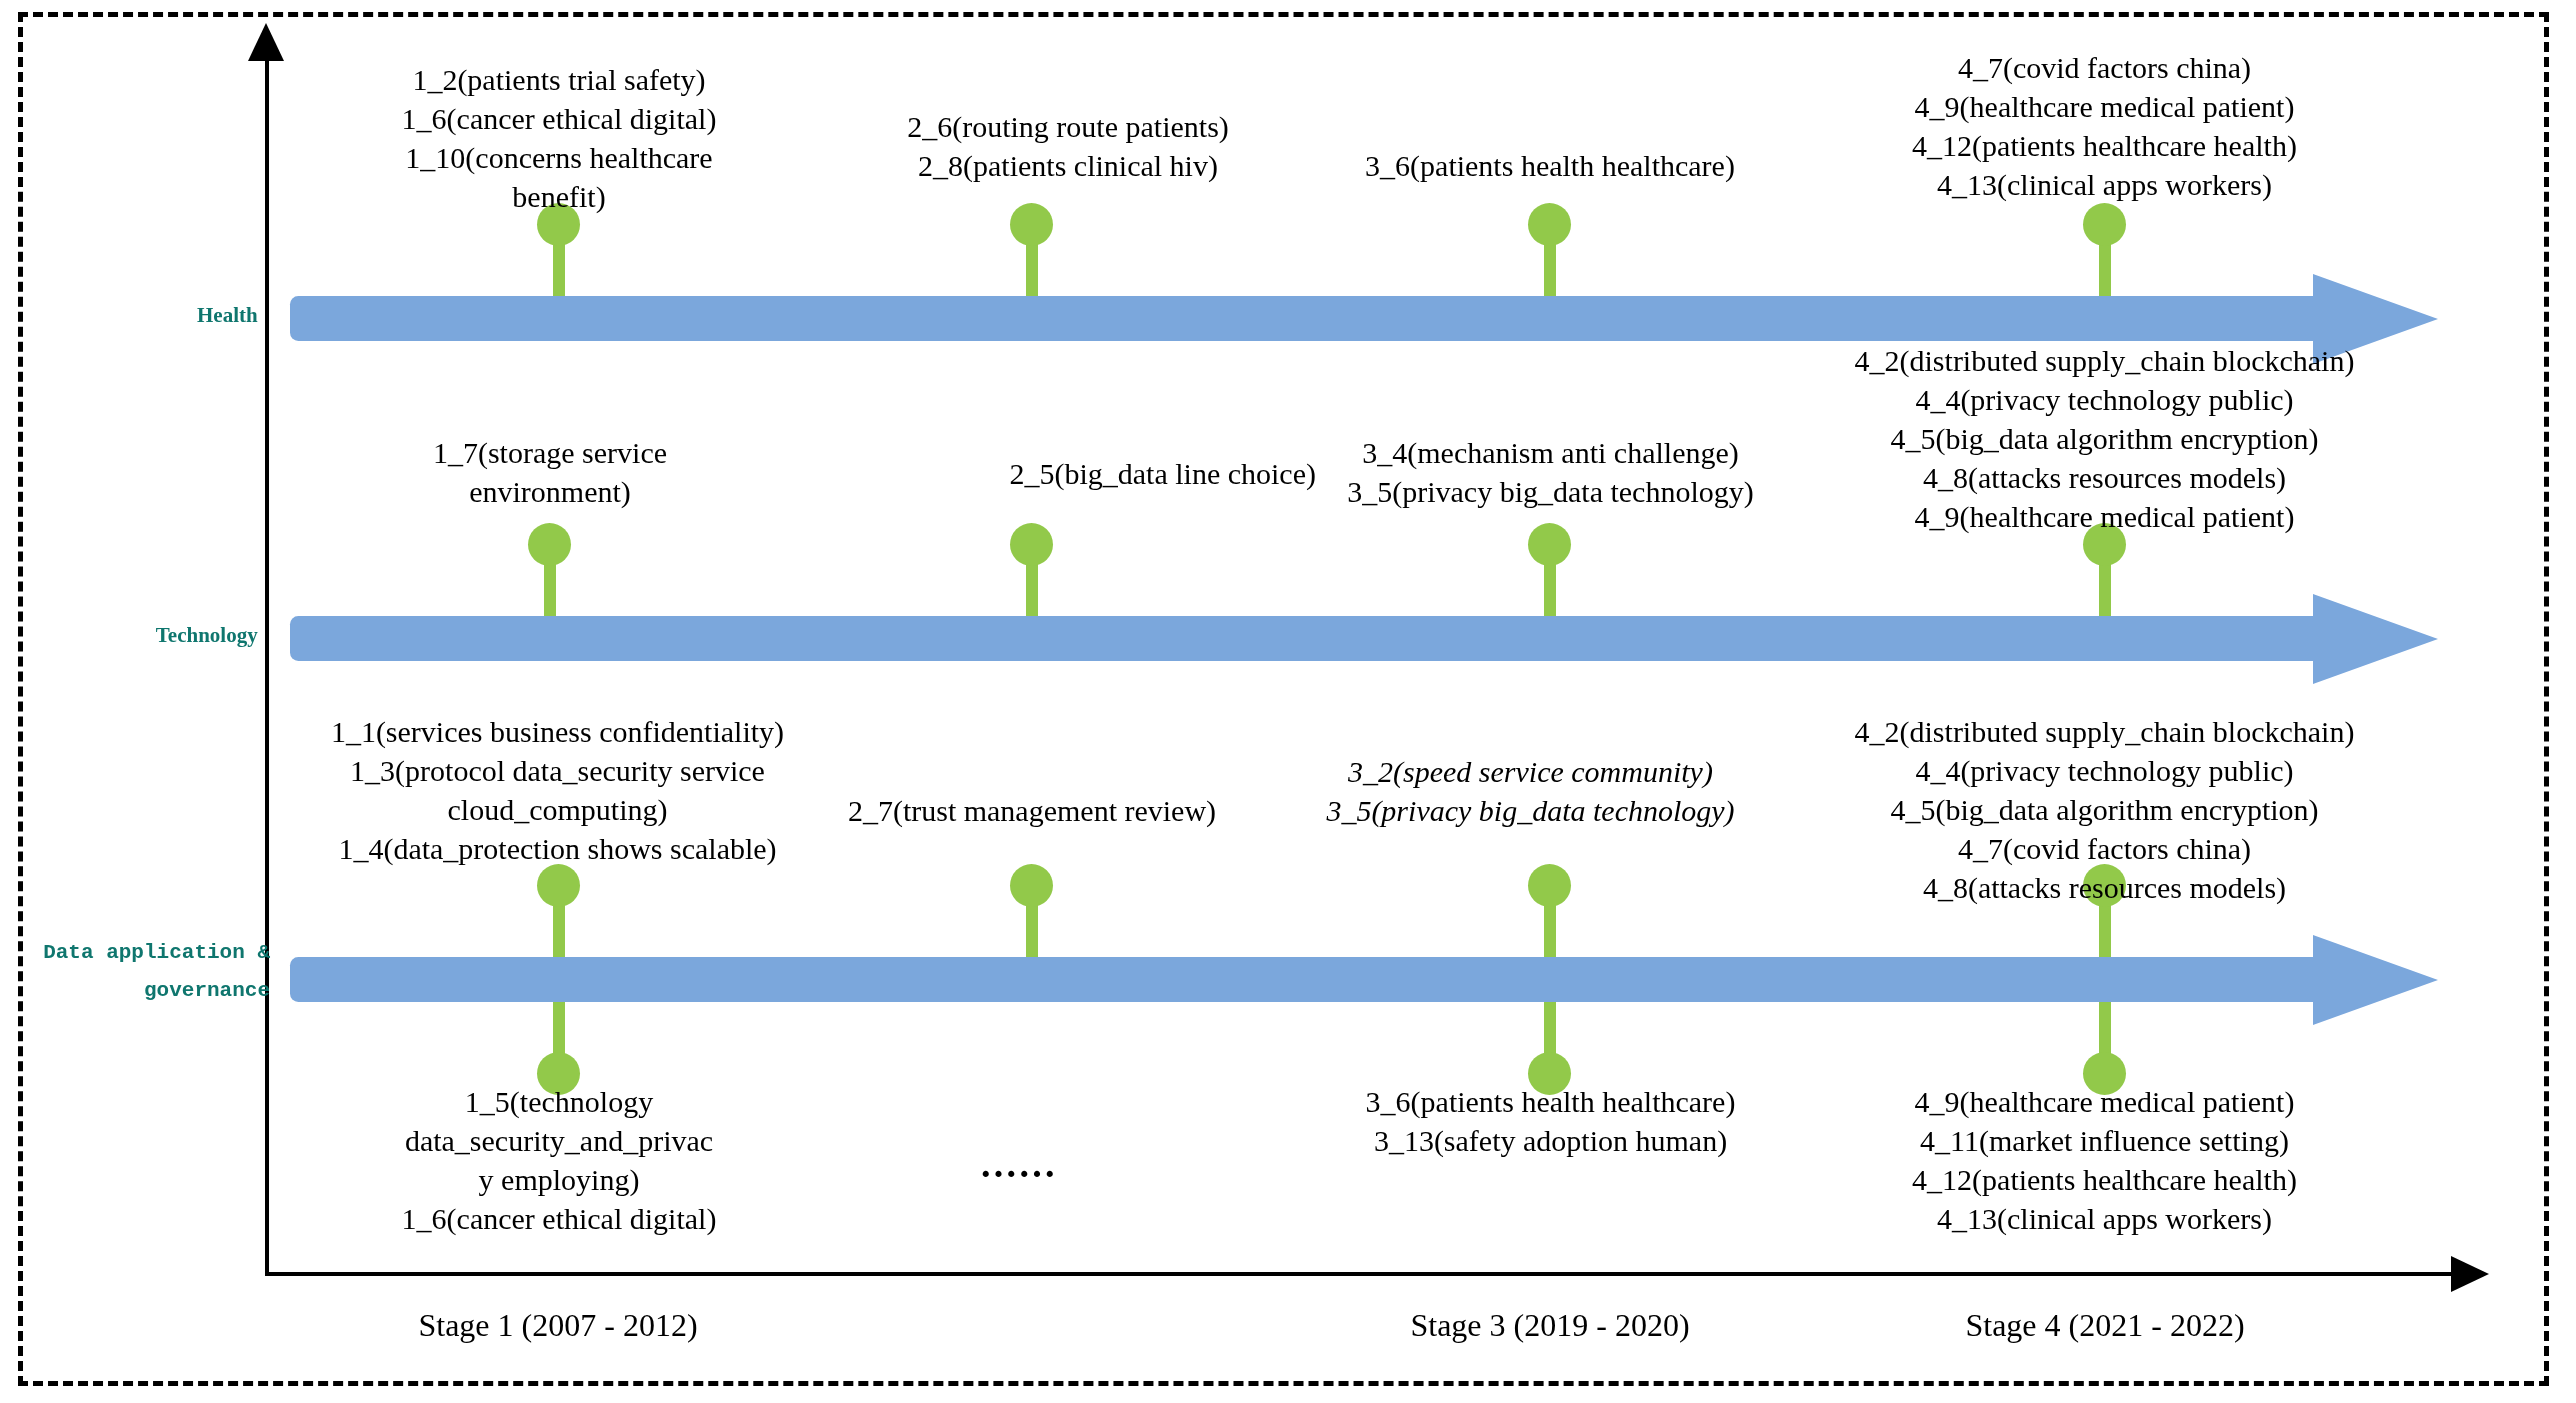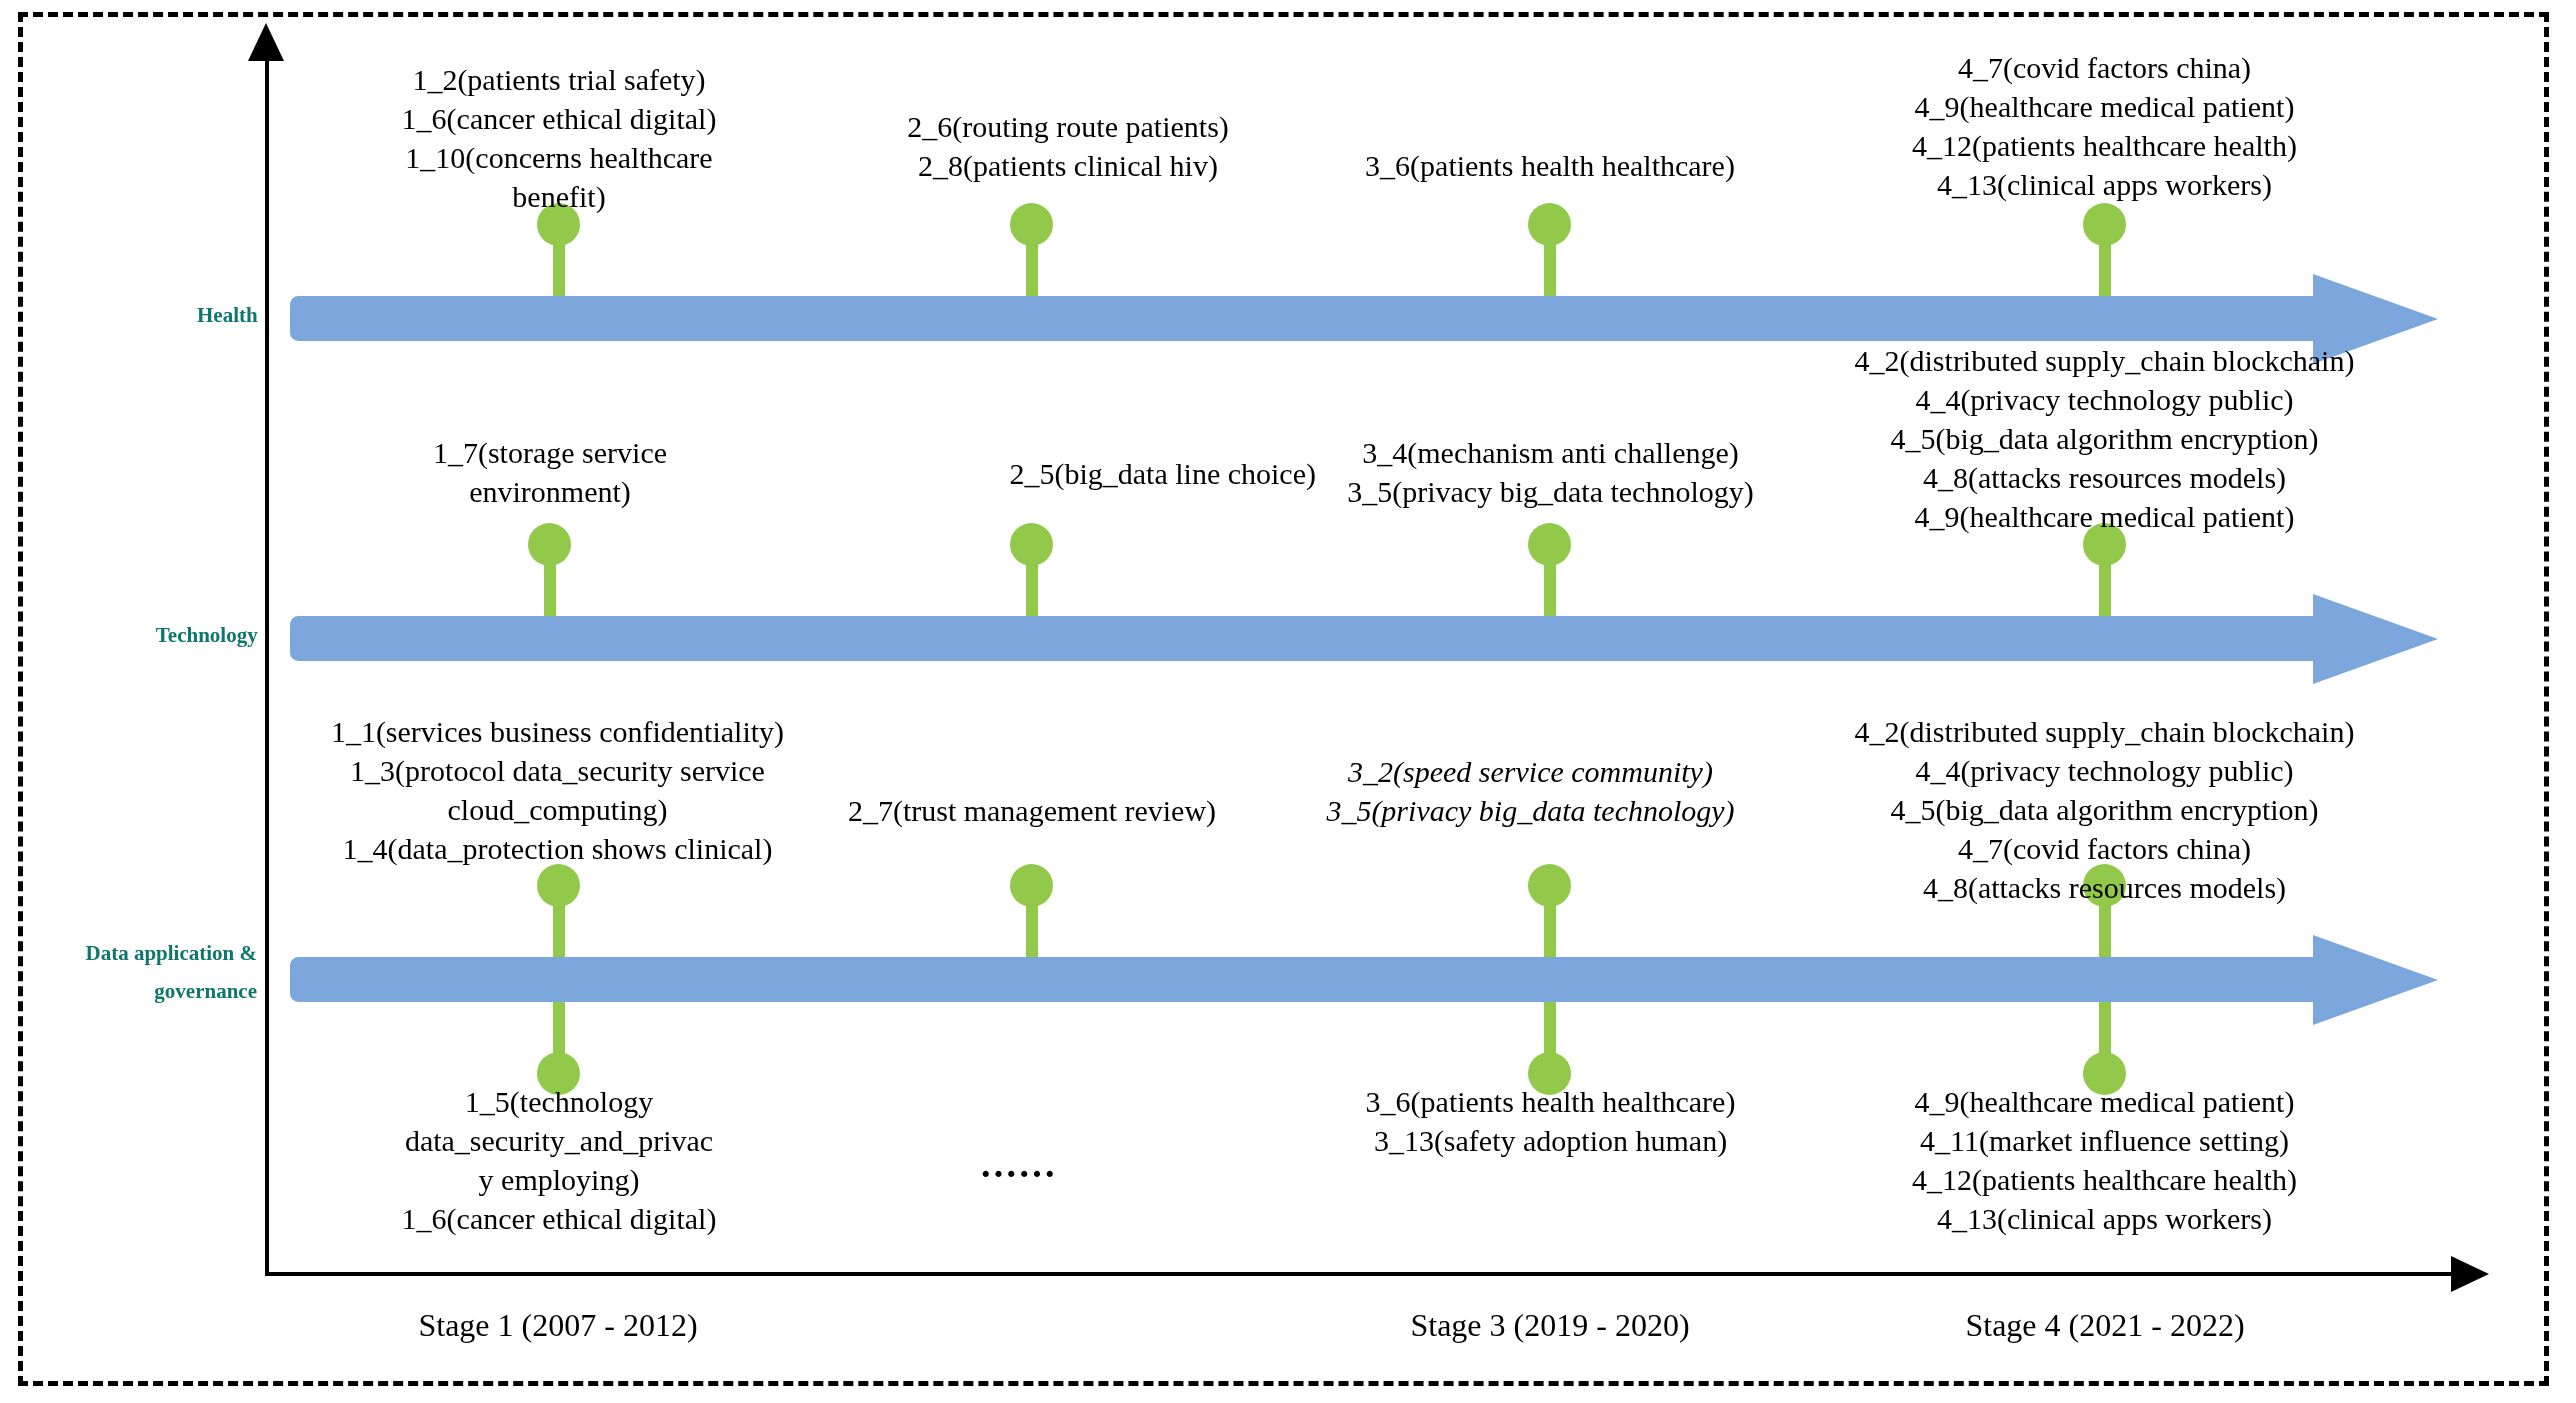--- a/index.html
+++ b/index.html
@@ -234,21 +234,21 @@
 environment)</div>
   <div class="ann" style="left:816px; top:454px; width:500px;text-align:right;">2_5(big_data line choice)</div>
   <div class="ann" style="left:1284px; top:433px; width:533px;">3_4(mechanism anti challenge)
 3_5(privacy big_data technology)</div>
   <div class="ann" style="left:1755px; top:341px; width:699px;">4_2(distributed supply_chain blockchain)
 4_4(privacy technology public)
 4_5(big_data algorithm encryption)
 4_8(attacks resources models)
 4_9(healthcare medical patient)</div>
 
-  <div class="row-label" style="left:16px; top:934px;">Data
+  <div class="row-label" style="left:29px; top:934px;font-family:Liberation Mono, monospace;">Data
 application &amp;
 governance</div>
 
   <div class="track" style="top:957px;">
     <div class="track-bar"></div>
     <div class="track-head"></div>
   </div>
 
   <div class="marker up" style="left:559px; top:957px;">
     <div class="stem"></div>
@@ -276,21 +276,21 @@
     <div class="dot"></div>
   </div>
   <div class="marker down" style="left:2105px; top:1002px;">
     <div class="stem"></div>
     <div class="dot"></div>
   </div>
 
   <div class="ann" style="left:266px; top:712px; width:583px;">1_1(services business confidentiality)
 1_3(protocol data_security service
 cloud_computing)
-1_4(data_protection shows clinical)</div>
+1_4(data_protection shows scalable)</div>
   <div class="ann" style="left:774px; top:791px; width:516px;">2_7(trust management review)</div>
   <div class="ann" style="left:1264px; top:752px; width:533px;font-style:italic;">3_2(speed service community)
 3_5(privacy big_data technology)</div>
   <div class="ann" style="left:1755px; top:712px; width:699px;">4_2(distributed supply_chain blockchain)
 4_4(privacy technology public)
 4_5(big_data algorithm encryption)
 4_7(covid factors china)
 4_8(attacks resources models)</div>
 
   <div class="ann" style="left:309px; top:1082px; width:500px;">1_5(technology

